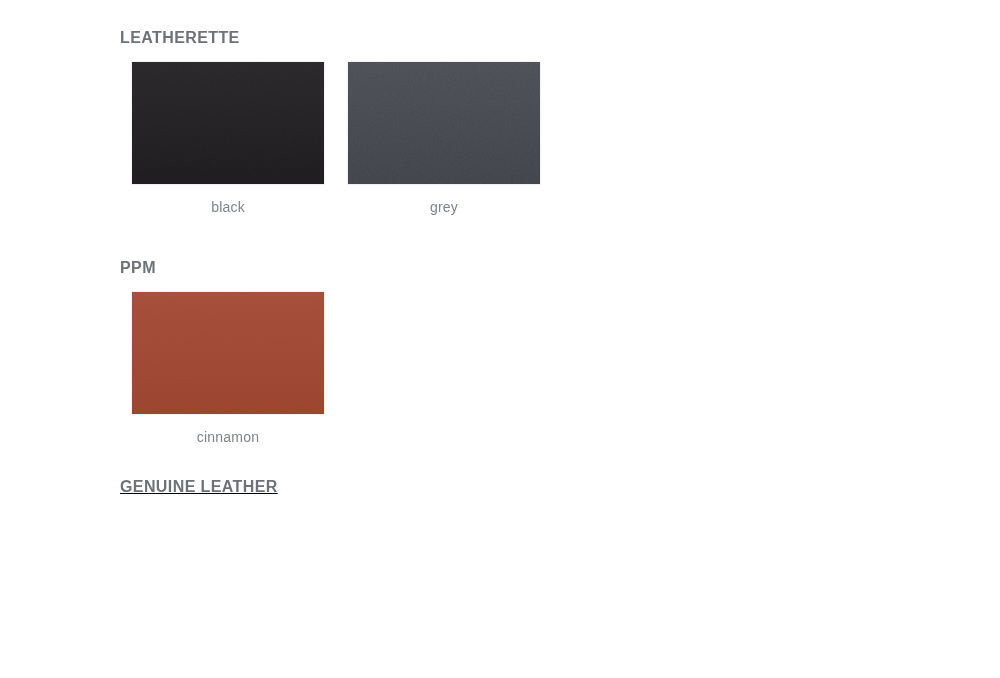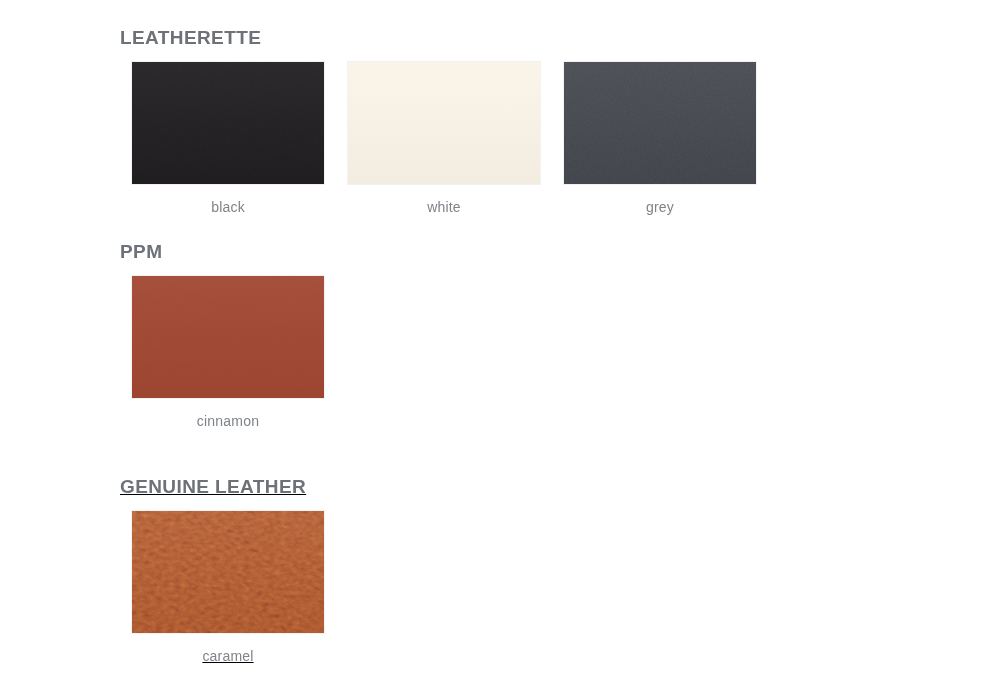--- a/index.html
+++ b/index.html
@@ -21,25 +21,25 @@
     height: 678px;
     background: #ffffff;
   }
 
   
   .section {
     position: absolute;
     left: 120px;
   }
   .section-leatherette { top: 26px; }
-  .section-ppm        { top: 240px; }
+  .section-ppm        { top: 256px; }
   .section-leather    { top: 475px; text-decoration: underline; }
 
   .section-title {
-    font-size: 19px;
+    font-size: 16px;
     font-weight: 700;
     letter-spacing: 0.4px;
     color: #6d7278;
     line-height: 24px;
     margin: 0 0 12px 0;
     white-space: nowrap;
   }
 
   
   .swatch-row {
@@ -129,28 +129,20 @@
 
       <div class="swatch-item">
         <div class="swatch-chip" style="background: rgb(30, 28, 30);">
             <svg class="grain" preserveAspectRatio="none" style="opacity: 0.3; mix-blend-mode: overlay;">
               <rect x="0" y="0" width="100%" height="100%" filter="url(#grain-fine)"></rect>
             </svg>
           </div>
         <div class="swatch-label">black</div>
       </div>
 
-      <div class="swatch-item">
-        <div class="swatch-chip" style="background: rgb(251, 244, 231);">
-            <svg class="grain" preserveAspectRatio="none" style="opacity: 0.14; mix-blend-mode: overlay;">
-              <rect x="0" y="0" width="100%" height="100%" filter="url(#grain-fine)"></rect>
-            </svg>
-          </div>
-        <div class="swatch-label">white</div>
-      </div>
 
 
       <div class="swatch-item">
         <div class="swatch-chip" style="background: rgb(67, 69, 76);">
             <svg class="grain" preserveAspectRatio="none" style="opacity: 0.22; mix-blend-mode: overlay;">
               <rect x="0" y="0" width="100%" height="100%" filter="url(#grain-fine)"></rect>
             </svg>
           </div>
         <div class="swatch-label">grey</div>
       </div>
@@ -167,28 +159,15 @@
               <rect x="0" y="0" width="100%" height="100%" filter="url(#grain-smooth)"></rect>
             </svg>
           </div>
         <div class="swatch-label">cinnamon</div>
       </div>
     </div>
   </div>
 
   <div class="section section-leather single">
     <h2 class="section-title">GENUINE LEATHER</h2>
-    <div class="swatch-row">
-      <div class="swatch-item">
-        <div class="swatch-chip" style="background: rgb(188, 95, 51);">
-            <svg class="grain" preserveAspectRatio="none" style="opacity: 0.55; mix-blend-mode: overlay;">
-              <rect x="0" y="0" width="100%" height="100%" filter="url(#grain-pebbled)"></rect>
-            </svg>
-            <svg class="grain" preserveAspectRatio="none" style="opacity: 0.28; mix-blend-mode: multiply; transform: translate(1px, 1px);">
-              <rect x="0" y="0" width="100%" height="100%" filter="url(#grain-pebbled)"></rect>
-            </svg>
-          </div>
-        <div class="swatch-label">caramel</div>
-      </div>
-    </div>
   </div>
 
 </div>
 
 </body></html>

